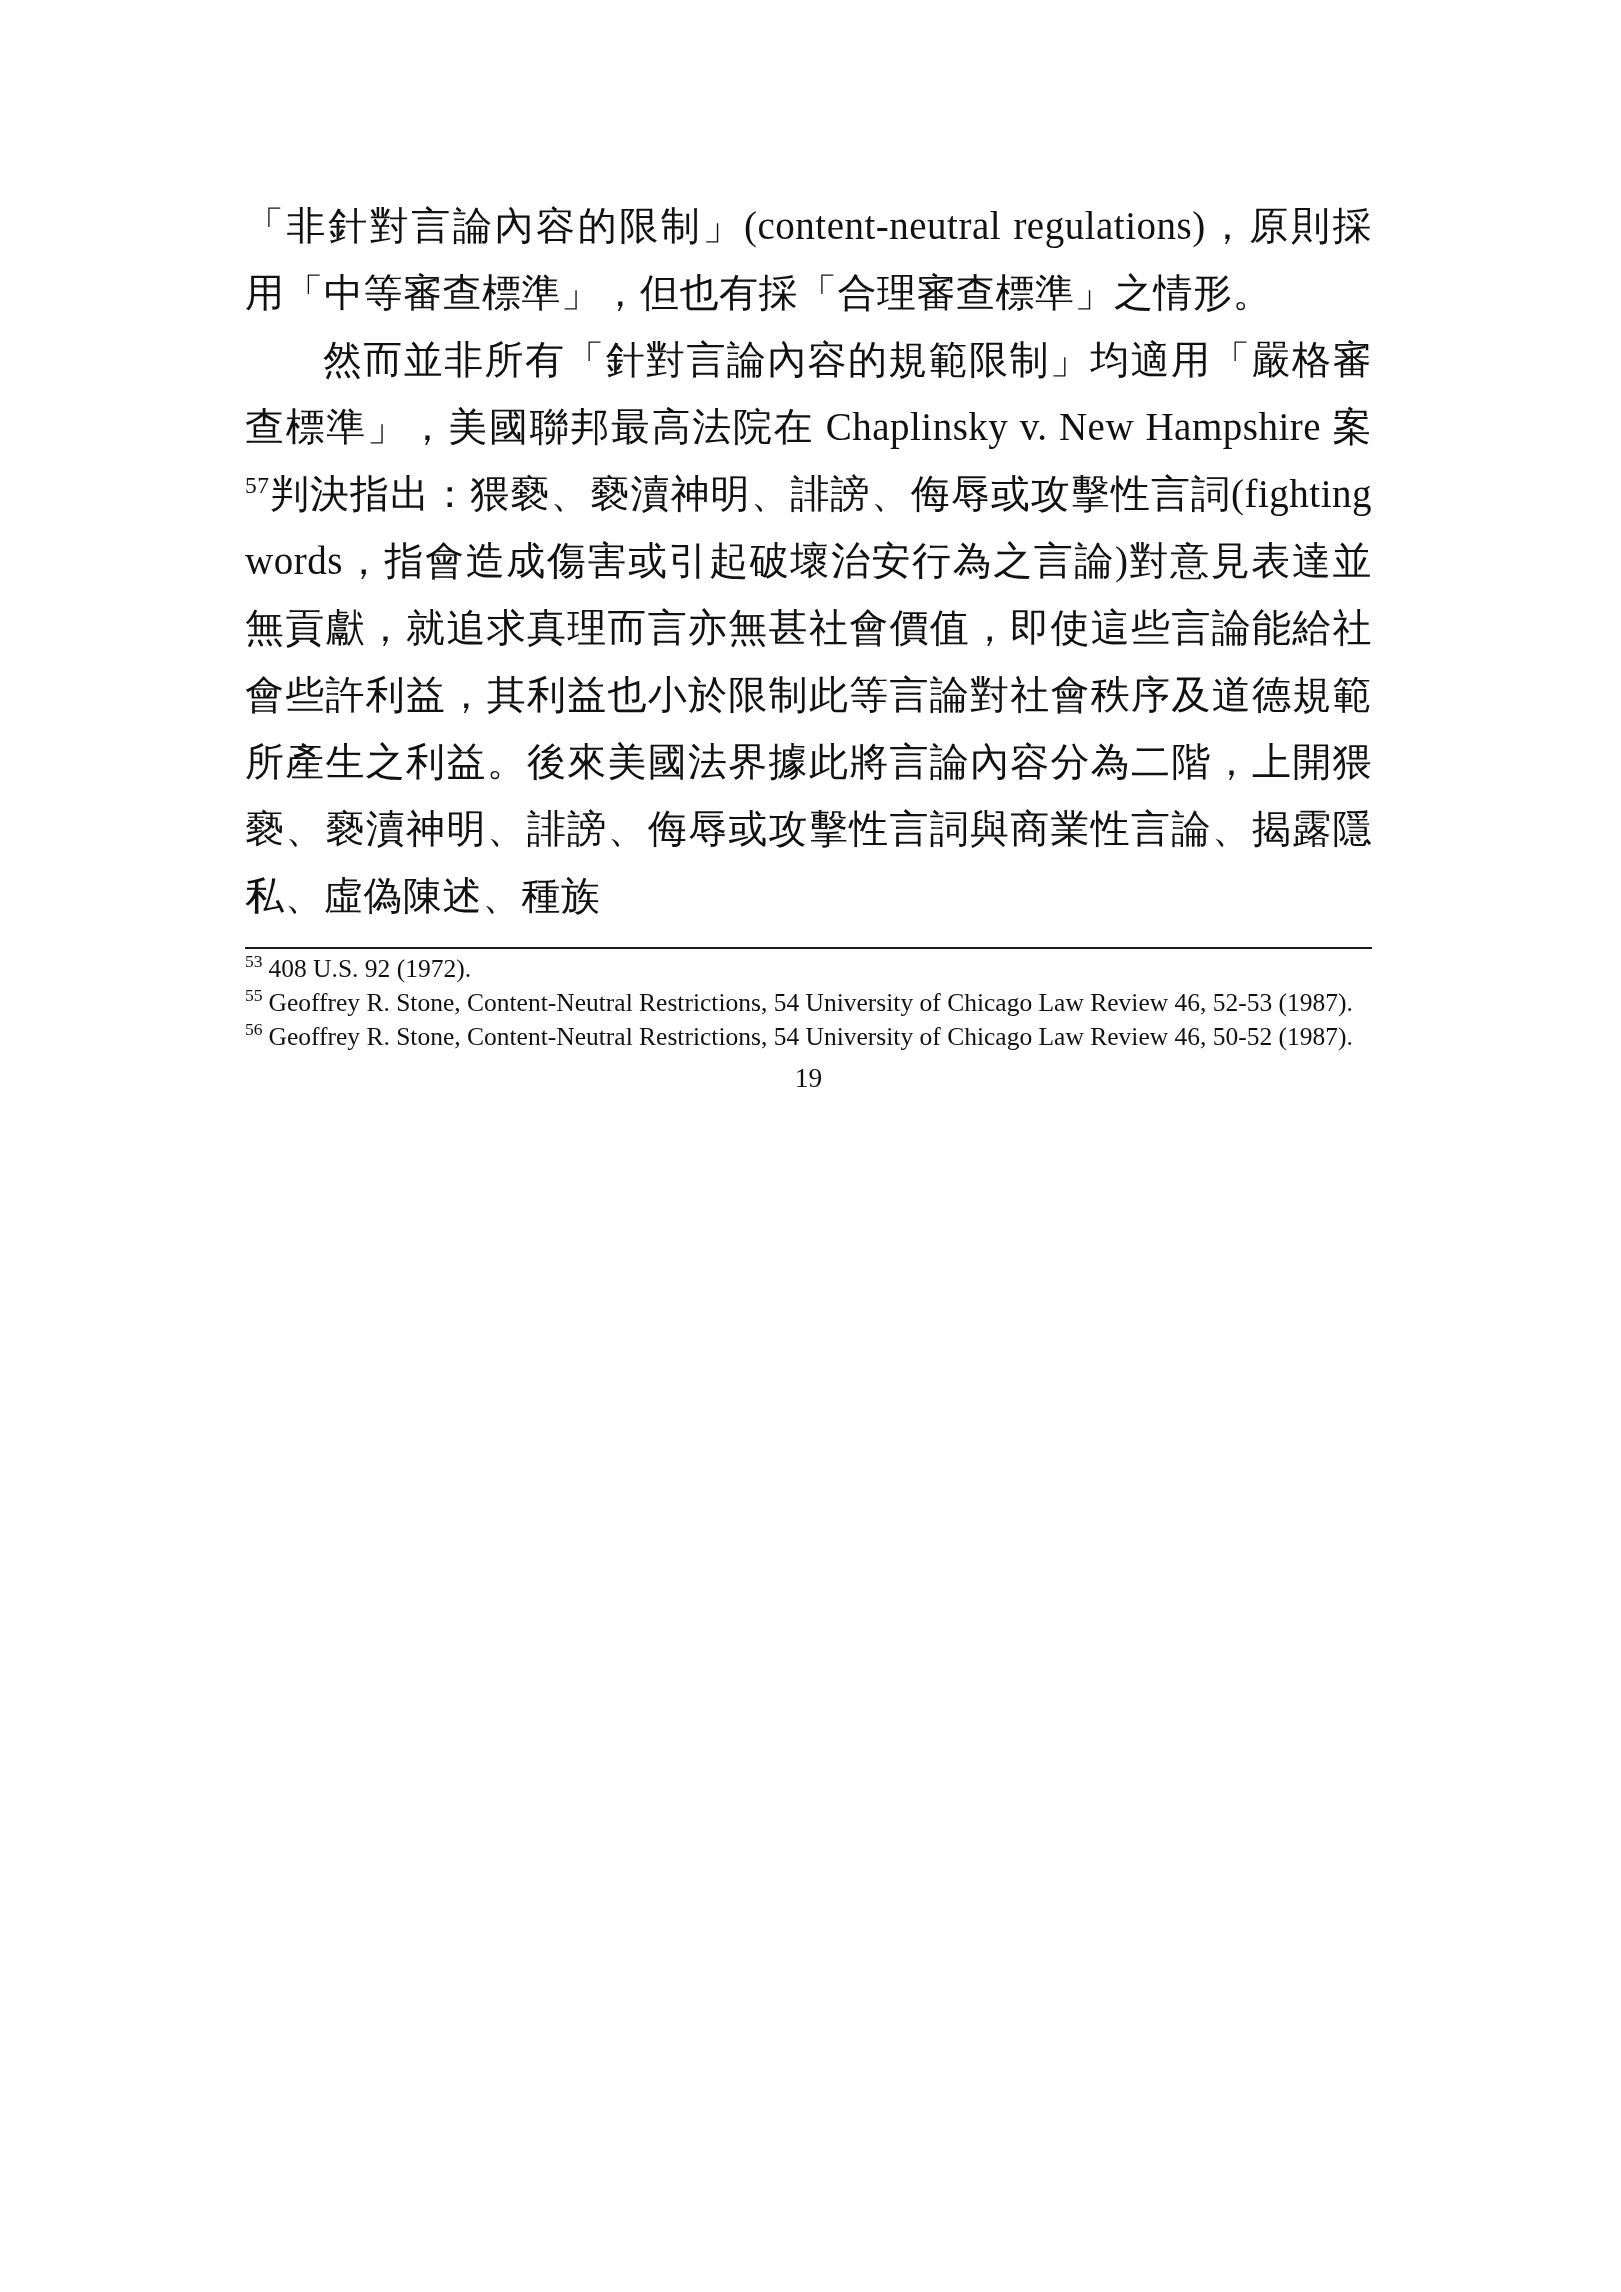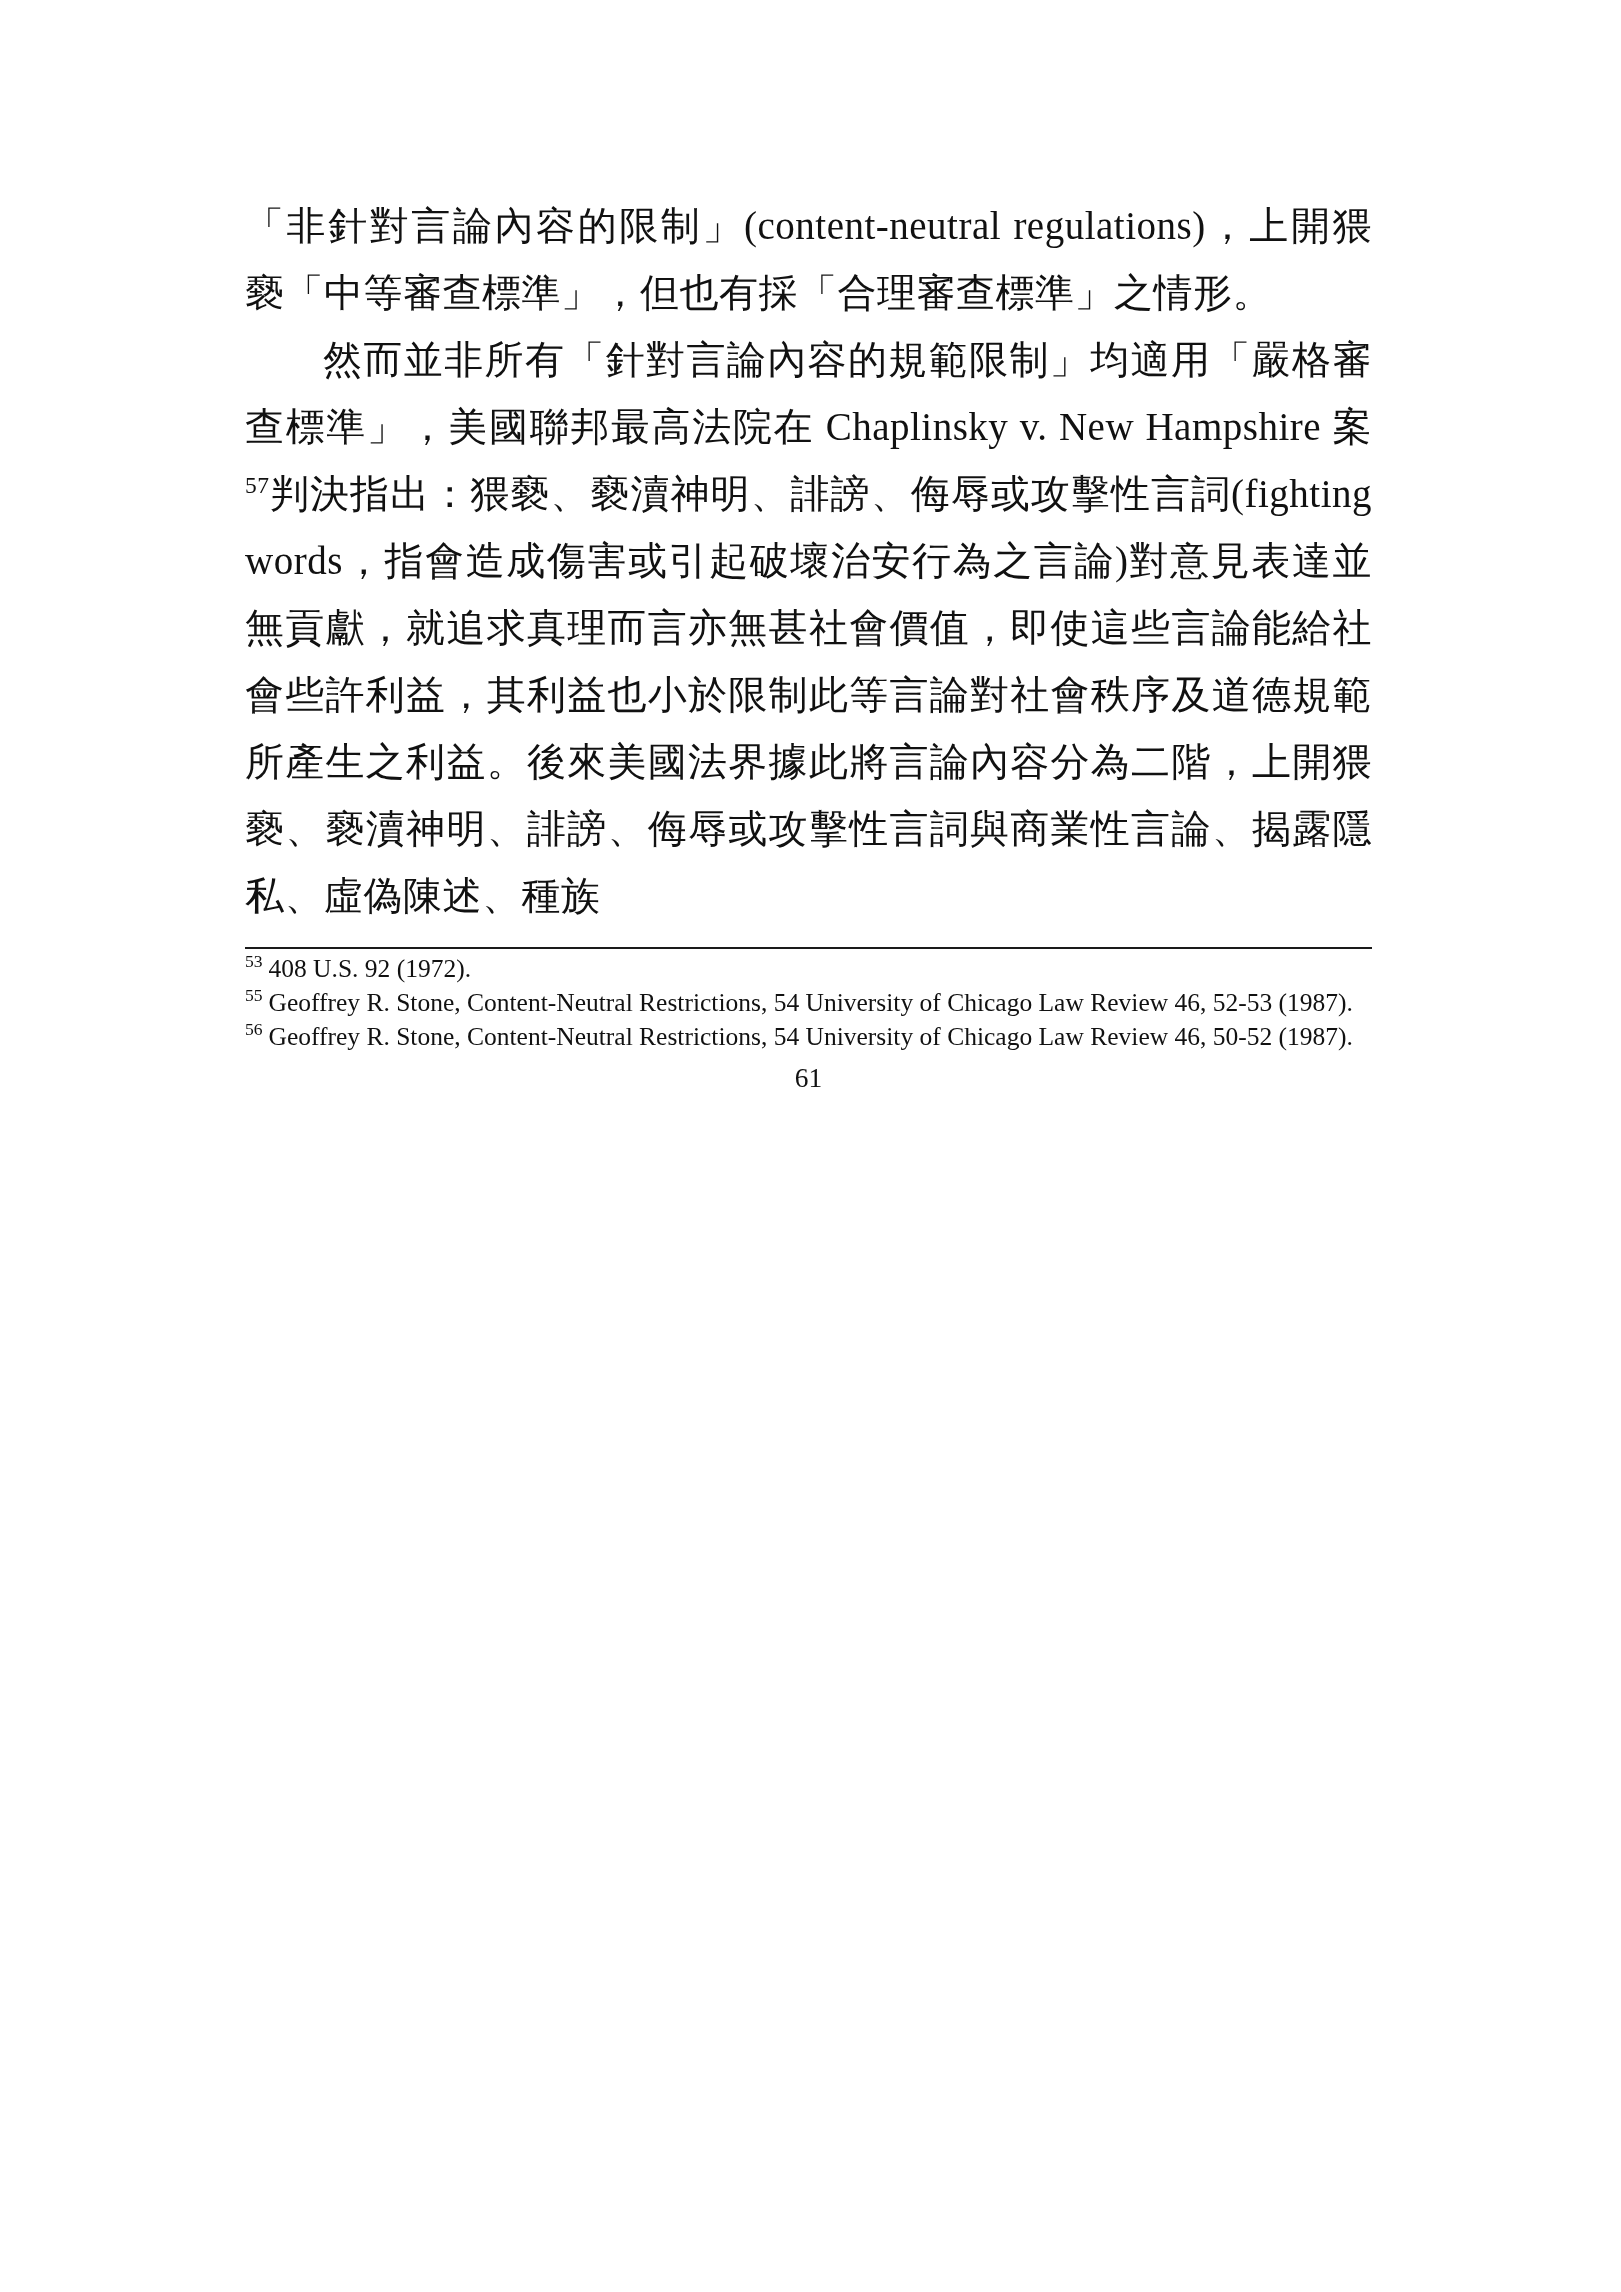--- a/index.html
+++ b/index.html
@@ -59,26 +59,26 @@
     text-align: center;
     font-size: 27.4px;
   }
 </style>
 </head>
 <body>
 
 <div class="page">
   <div class="content">
     <div class="body-text">
-        <p class="">「非針對言論內容的限制」(content-neutral regulations)，上開猥褻「中等審查標準」，但也有採「合理審查標準」之情形。</p>
+        <p class="">「非針對言論內容的限制」(content-neutral regulations)，原則採用「中等審查標準」，但也有採「合理審查標準」之情形。</p>
         <p class="indent">然而並非所有「針對言論內容的規範限制」均適用「嚴格審查標準」，美國聯邦最高法院在 Chaplinsky v. New Hampshire 案<sup>57</sup>判決指出：猥褻、褻瀆神明、誹謗、侮辱或攻擊性言詞(fighting words，指會造成傷害或引起破壞治安行為之言論)對意見表達並無貢獻，就追求真理而言亦無甚社會價值，即使這些言論能給社會些許利益，其利益也小於限制此等言論對社會秩序及道德規範所產生之利益。後來美國法界據此將言論內容分為二階，上開猥褻、褻瀆神明、誹謗、侮辱或攻擊性言詞與商業性言論、揭露隱私、虛偽陳述、種族</p>
       </div>
     <div class="footnote-section">
       <div class="footnotes">
           <div class="footnote"><sup>53</sup>408 U.S. 92 (1972).</div>
           <div class="footnote"><sup>55</sup>Geoffrey R. Stone, Content-Neutral Restrictions, 54 University of Chicago Law Review 46, 52-53 (1987).</div>
           <div class="footnote"><sup>56</sup>Geoffrey R. Stone, Content-Neutral Restrictions, 54 University of Chicago Law Review 46, 50-52 (1987).</div>
         </div>
     </div>
-    <div class="page-number">61</div>
+    <div class="page-number">19</div>
   </div>
 </div>
 
 
 </body></html>

